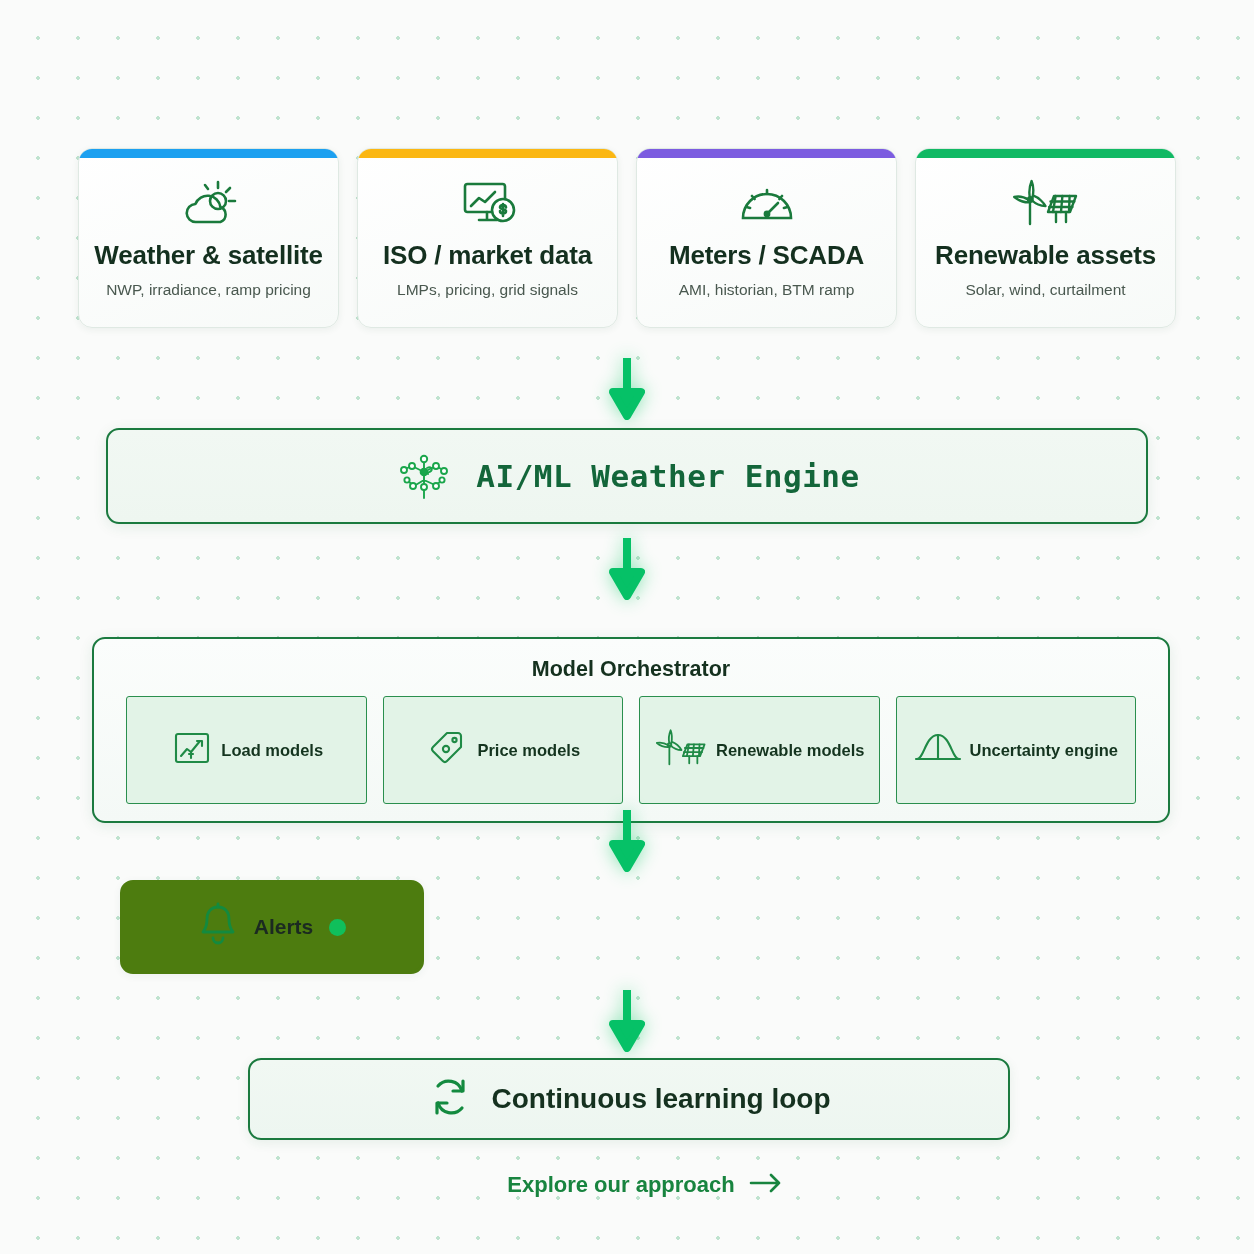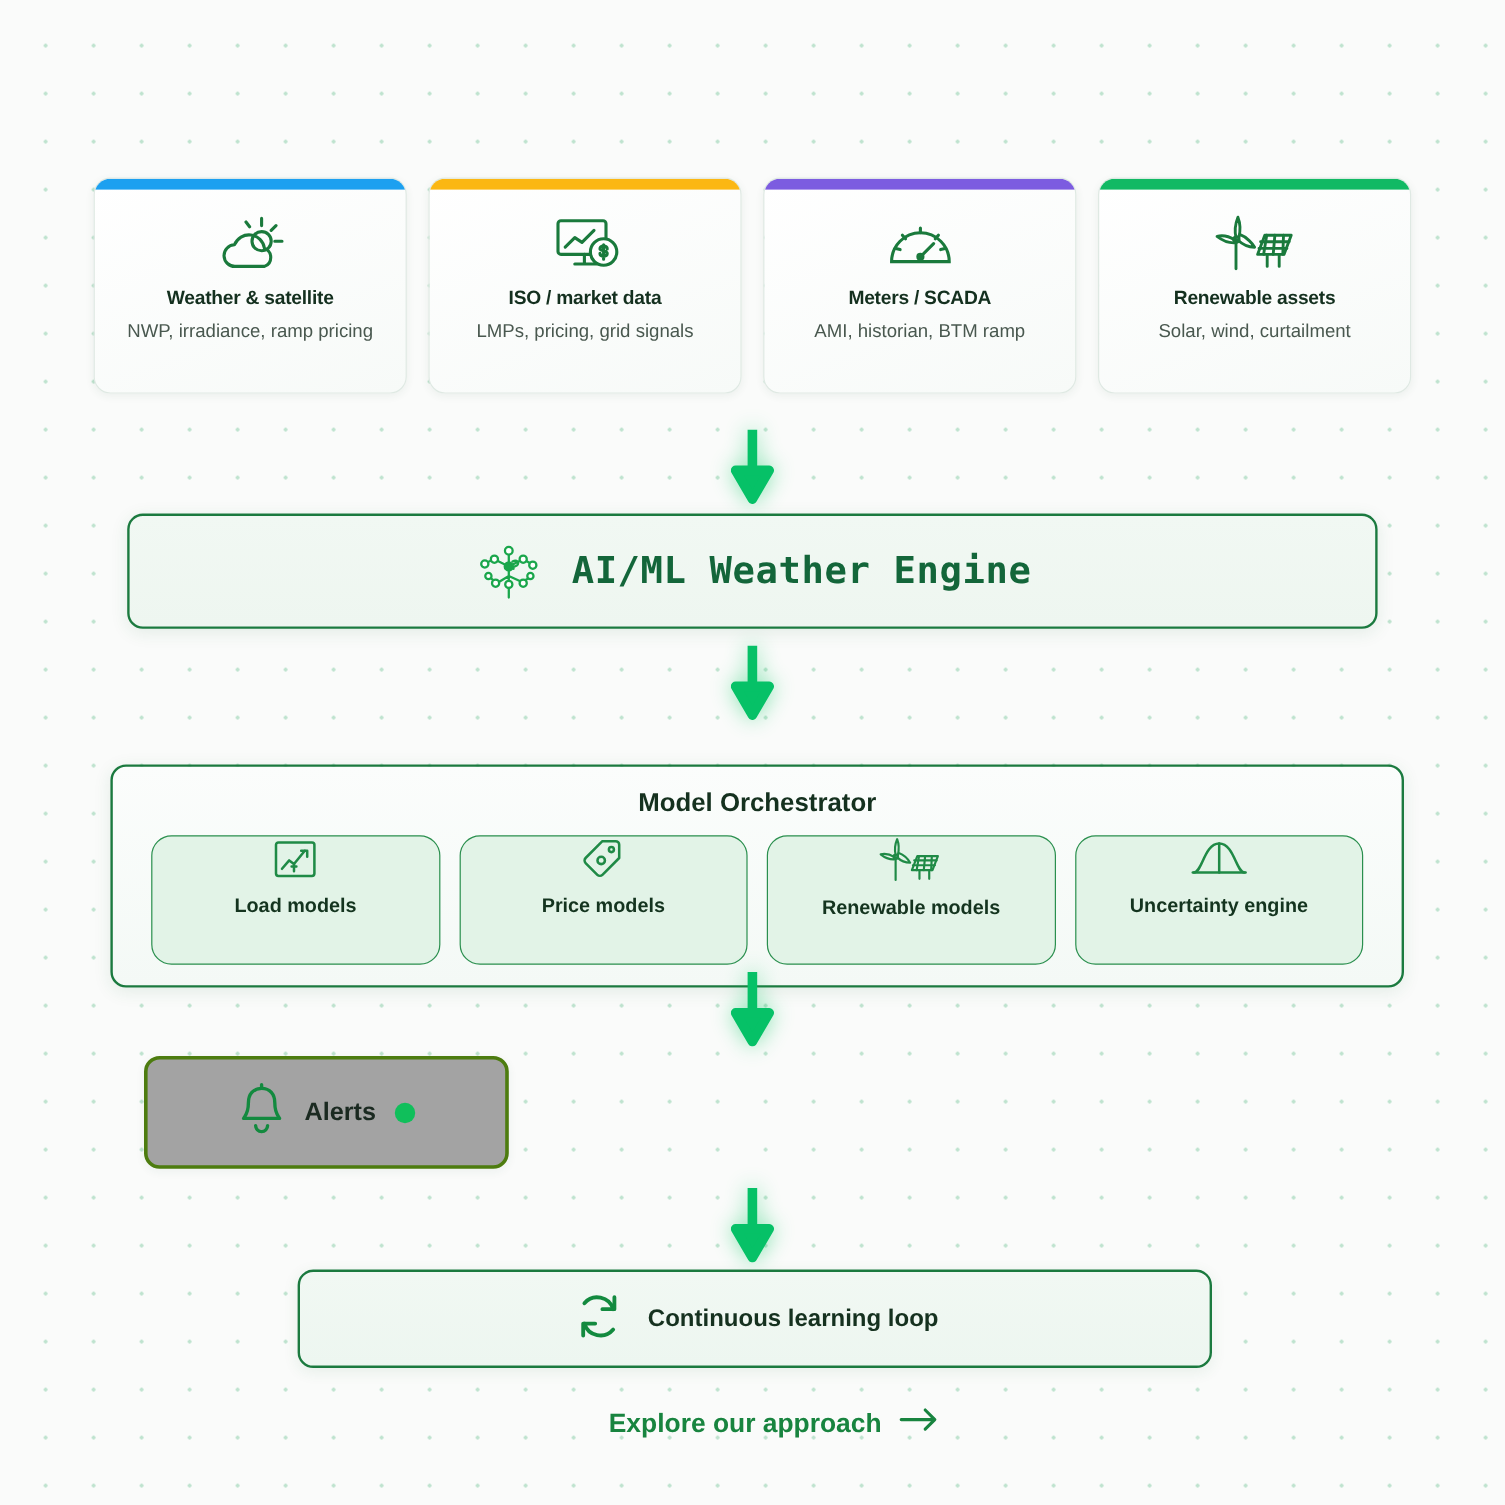--- a/index.html
+++ b/index.html
@@ -26,21 +26,21 @@
     border: 1px solid #dfe9e3;
     border-radius: 14px;
     padding: 0 0 22px 0;
     overflow: hidden;
     box-shadow: 0 2px 7px rgba(40,80,60,.07);
     text-align: center;
     height: 180px;
   }
   .src-bar { height: 9px; width: 100%; display: block; }
   .src-icon { height: 66px; display: flex; align-items: center; justify-content: center; margin-top: 12px; }
-  .src-title { font-size: 16px; font-weight: bold; color: #14301f; margin-top: 4px; letter-spacing: -.2px; }
+  .src-title { font-size: 26px; font-weight: bold; color: #14301f; margin-top: 4px; letter-spacing: -.2px; }
   .src-sub { font-size: 15.5px; color: #49584f; margin-top: 10px; }
 
   
   .arrow { position: absolute; left: 0; width: 1254px; display: flex; justify-content: center; }
   .arrow svg { filter: drop-shadow(0 0 9px rgba(0,200,90,.45)); }
 
   
   .engine {
     position: absolute; left: 106px; top: 428px; width: 1042px; height: 96px;
     background: linear-gradient(180deg,#f1f8f3 0%,#eef6f0 100%);
@@ -58,44 +58,44 @@
     position: absolute; left: 92px; top: 608px; width: 1078px; height: 186px;
     background: linear-gradient(180deg,#fbfdfc 0%,#f4f9f6 100%);
     border: 2px solid #1b7a3f; border-radius: 13px;
     box-shadow: 0 3px 14px rgba(30,110,60,.10);
     margin-top: 29px;
   }
   .orch-title { text-align: center; font-size: 21.5px; font-weight: bold; color: #15311f; margin-top: 18px; }
   .orch-grid { display: flex; gap: 16px; padding: 14px 32px 0 32px; }
   .orch-cell {
     flex: 1 1 0; height: 108px;
-    background: #e2f3e7; border: 1.6px solid #2a8f4e; border-radius: 17px;
-    display: flex; flex-direction: column; align-items: center; gap: 6px;
+    background: #e2f3e7; border: 1.6px solid #2a8f4e; border-radius: 3px;
+    display: flex; flex-direction: row; align-items: center; justify-content: center; gap: 6px;
   }
   .orch-label { font-size: 16.5px; font-weight: bold; color: #14341f; }
 
   
   .outputs { position: absolute; top: 880px; left: 120px; width: 1014px; display: flex; gap: 22px; align-items: center; }
   .out-card {
-    background: #a3a3a3; border: 3px solid #4d7c0f; border-radius: 13px;
+    background: #4d7c0f; border: 3px solid #4d7c0f; border-radius: 13px;
     height: 94px; display: flex; align-items: center; justify-content: center; gap: 16px;
     box-shadow: 0 2px 8px rgba(40,80,60,.06); padding: 0 26px;
   }
   .out-label { font-size: 21px; font-weight: bold; color: #1b2a21; white-space: nowrap; }
   .dot { width: 17px; height: 17px; border-radius: 50%; background: #10bf5b; display: inline-block; }
 
   
   .loop {
     position: absolute; left: 248px; top: 1058px; width: 762px; height: 82px;
     background: linear-gradient(180deg,#f1f8f3 0%,#edf6f0 100%);
     border: 2px solid #1b7a3f; border-radius: 13px;
     display: flex; align-items: center; justify-content: center; gap: 18px;
     box-shadow: 0 3px 12px rgba(30,110,60,.09);
   }
-  .loop-label { font-size: 20px; font-weight: bold; color: #15311f; }
+  .loop-label { font-size: 28px; font-weight: bold; color: #15311f; }
 
   
   .cta {
     position: absolute; top: 1172px; left: 0; width: 1254px;
     display: flex; align-items: center; justify-content: center; gap: 14px;
     cursor: pointer;
     padding-left: 36px;
   }
   .cta-text { font-size: 22px; font-weight: bold; color: #18843f; }
 </style>

